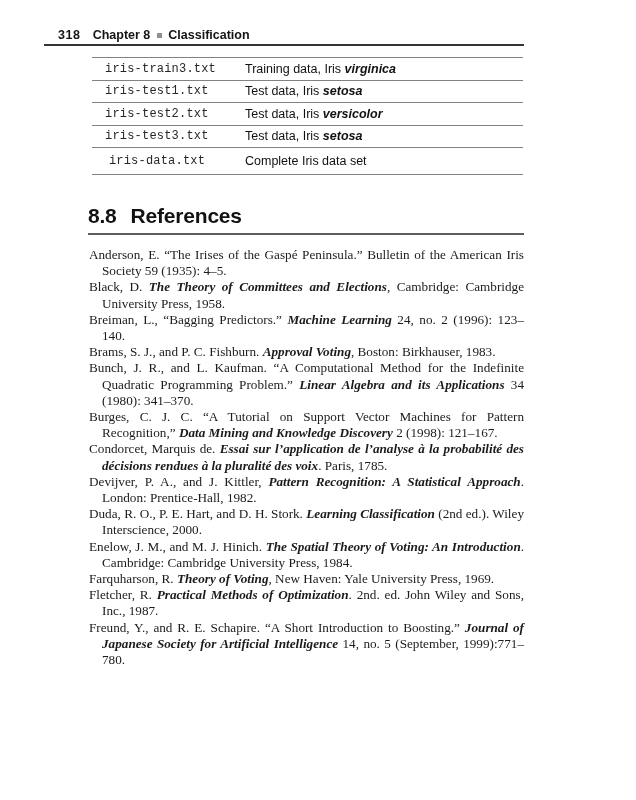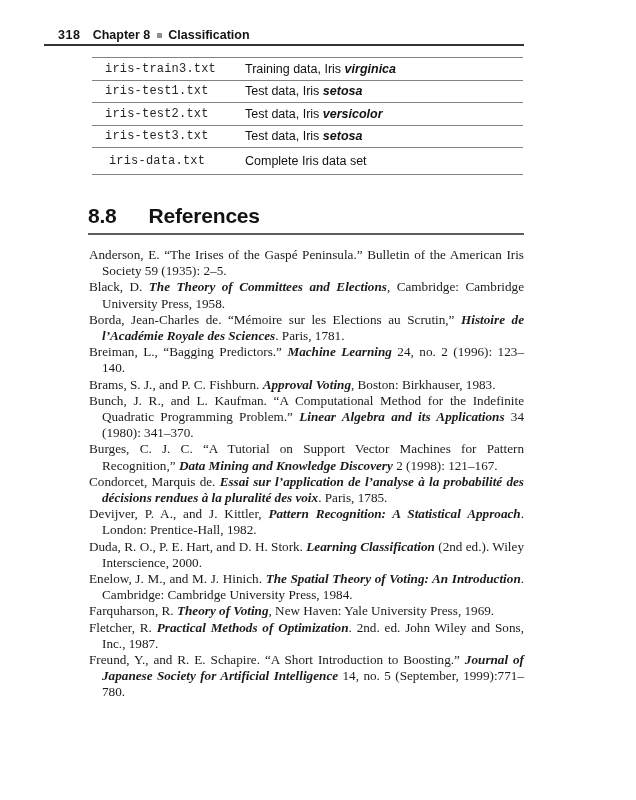--- a/index.html
+++ b/index.html
@@ -74,21 +74,21 @@
   
   .sec-heading {
     position: absolute;
     left: 88px; top: 204px;
     font-family: "Liberation Sans", sans-serif;
     font-weight: bold;
     font-size: 21px;
     letter-spacing: -0.2px;
     color: #121212;
   }
-  .sec-heading .sec-num { margin-right: 32px; }
+  .sec-heading .sec-num { margin-right: 14px; }
   .heading-rule {
     position: absolute;
     left: 88px; top: 233px;
     width: 436px; height: 1.5px;
     background: #5d5d5d;
   }
 
   
   .refs {
     position: absolute;
@@ -147,23 +147,22 @@
         <span class="ft-desc"><span>Complete Iris data set</span></span>
       </div>
     </div>
 
   <h2 class="sec-heading">
     <span class="sec-num">8.8</span><span>References</span>
   </h2>
   <div class="heading-rule"></div>
 
   <div class="refs">
-      <p class="ref"><span>Anderson, E. “The Irises of the Gaspé Peninsula.” Bulletin of the American Iris Society 59 (1935): 2–5.</span></p>
+      <p class="ref"><span>Anderson, E. “The Irises of the Gaspé Peninsula.” Bulletin of the American Iris Society 59 (1935): 4–5.</span></p>
       <p class="ref"><span>Black, D. </span><span class="it">The Theory of Committees and Elections</span><span>, Cambridge: Cambridge University Press, 1958.</span></p>
-      <p class="ref"><span>Borda, Jean-Charles de. “Mémoire sur les Elections au Scrutin,” </span><span class="it">Histoire de l’Académie Royale des Sciences</span><span>. Paris, 1781.</span></p>
       <p class="ref"><span>Breiman, L., “Bagging Predictors.” </span><span class="it">Machine Learning</span><span> 24, no. 2 (1996): 123–140.</span></p>
       <p class="ref"><span>Brams, S. J., and P. C. Fishburn. </span><span class="it">Approval Voting</span><span>, Boston: Birkhauser, 1983.</span></p>
       <p class="ref"><span>Bunch, J. R., and L. Kaufman. “A Computational Method for the Indefinite Quadratic Programming Problem.” </span><span class="it">Linear Algebra and its Applications</span><span> 34 (1980): 341–370.</span></p>
       <p class="ref"><span>Burges, C. J. C. “A Tutorial on Support Vector Machines for Pattern Recognition,” </span><span class="it">Data Mining and Knowledge Discovery</span><span> 2 (1998): 121–167.</span></p>
       <p class="ref"><span>Condorcet, Marquis de. </span><span class="it">Essai sur l’application de l’analyse à la probabilité des décisions rendues à la pluralité des voix</span><span>. Paris, 1785.</span></p>
       <p class="ref"><span>Devijver, P. A., and J. Kittler, </span><span class="it">Pattern Recognition: A Statistical Approach</span><span>. London: Prentice-Hall, 1982.</span></p>
       <p class="ref"><span>Duda, R. O., P. E. Hart, and D. H. Stork. </span><span class="it">Learning Classification</span><span> (2nd ed.). Wiley Interscience, 2000.</span></p>
       <p class="ref"><span>Enelow, J. M., and M. J. Hinich. </span><span class="it">The Spatial Theory of Voting: An Introduction</span><span>. Cambridge: Cambridge University Press, 1984.</span></p>
       <p class="ref"><span>Farquharson, R. </span><span class="it">Theory of Voting</span><span>, New Haven: Yale University Press, 1969.</span></p>
       <p class="ref"><span>Fletcher, R. </span><span class="it">Practical Methods of Optimization</span><span>. 2nd. ed. John Wiley and Sons, Inc., 1987.</span></p>

